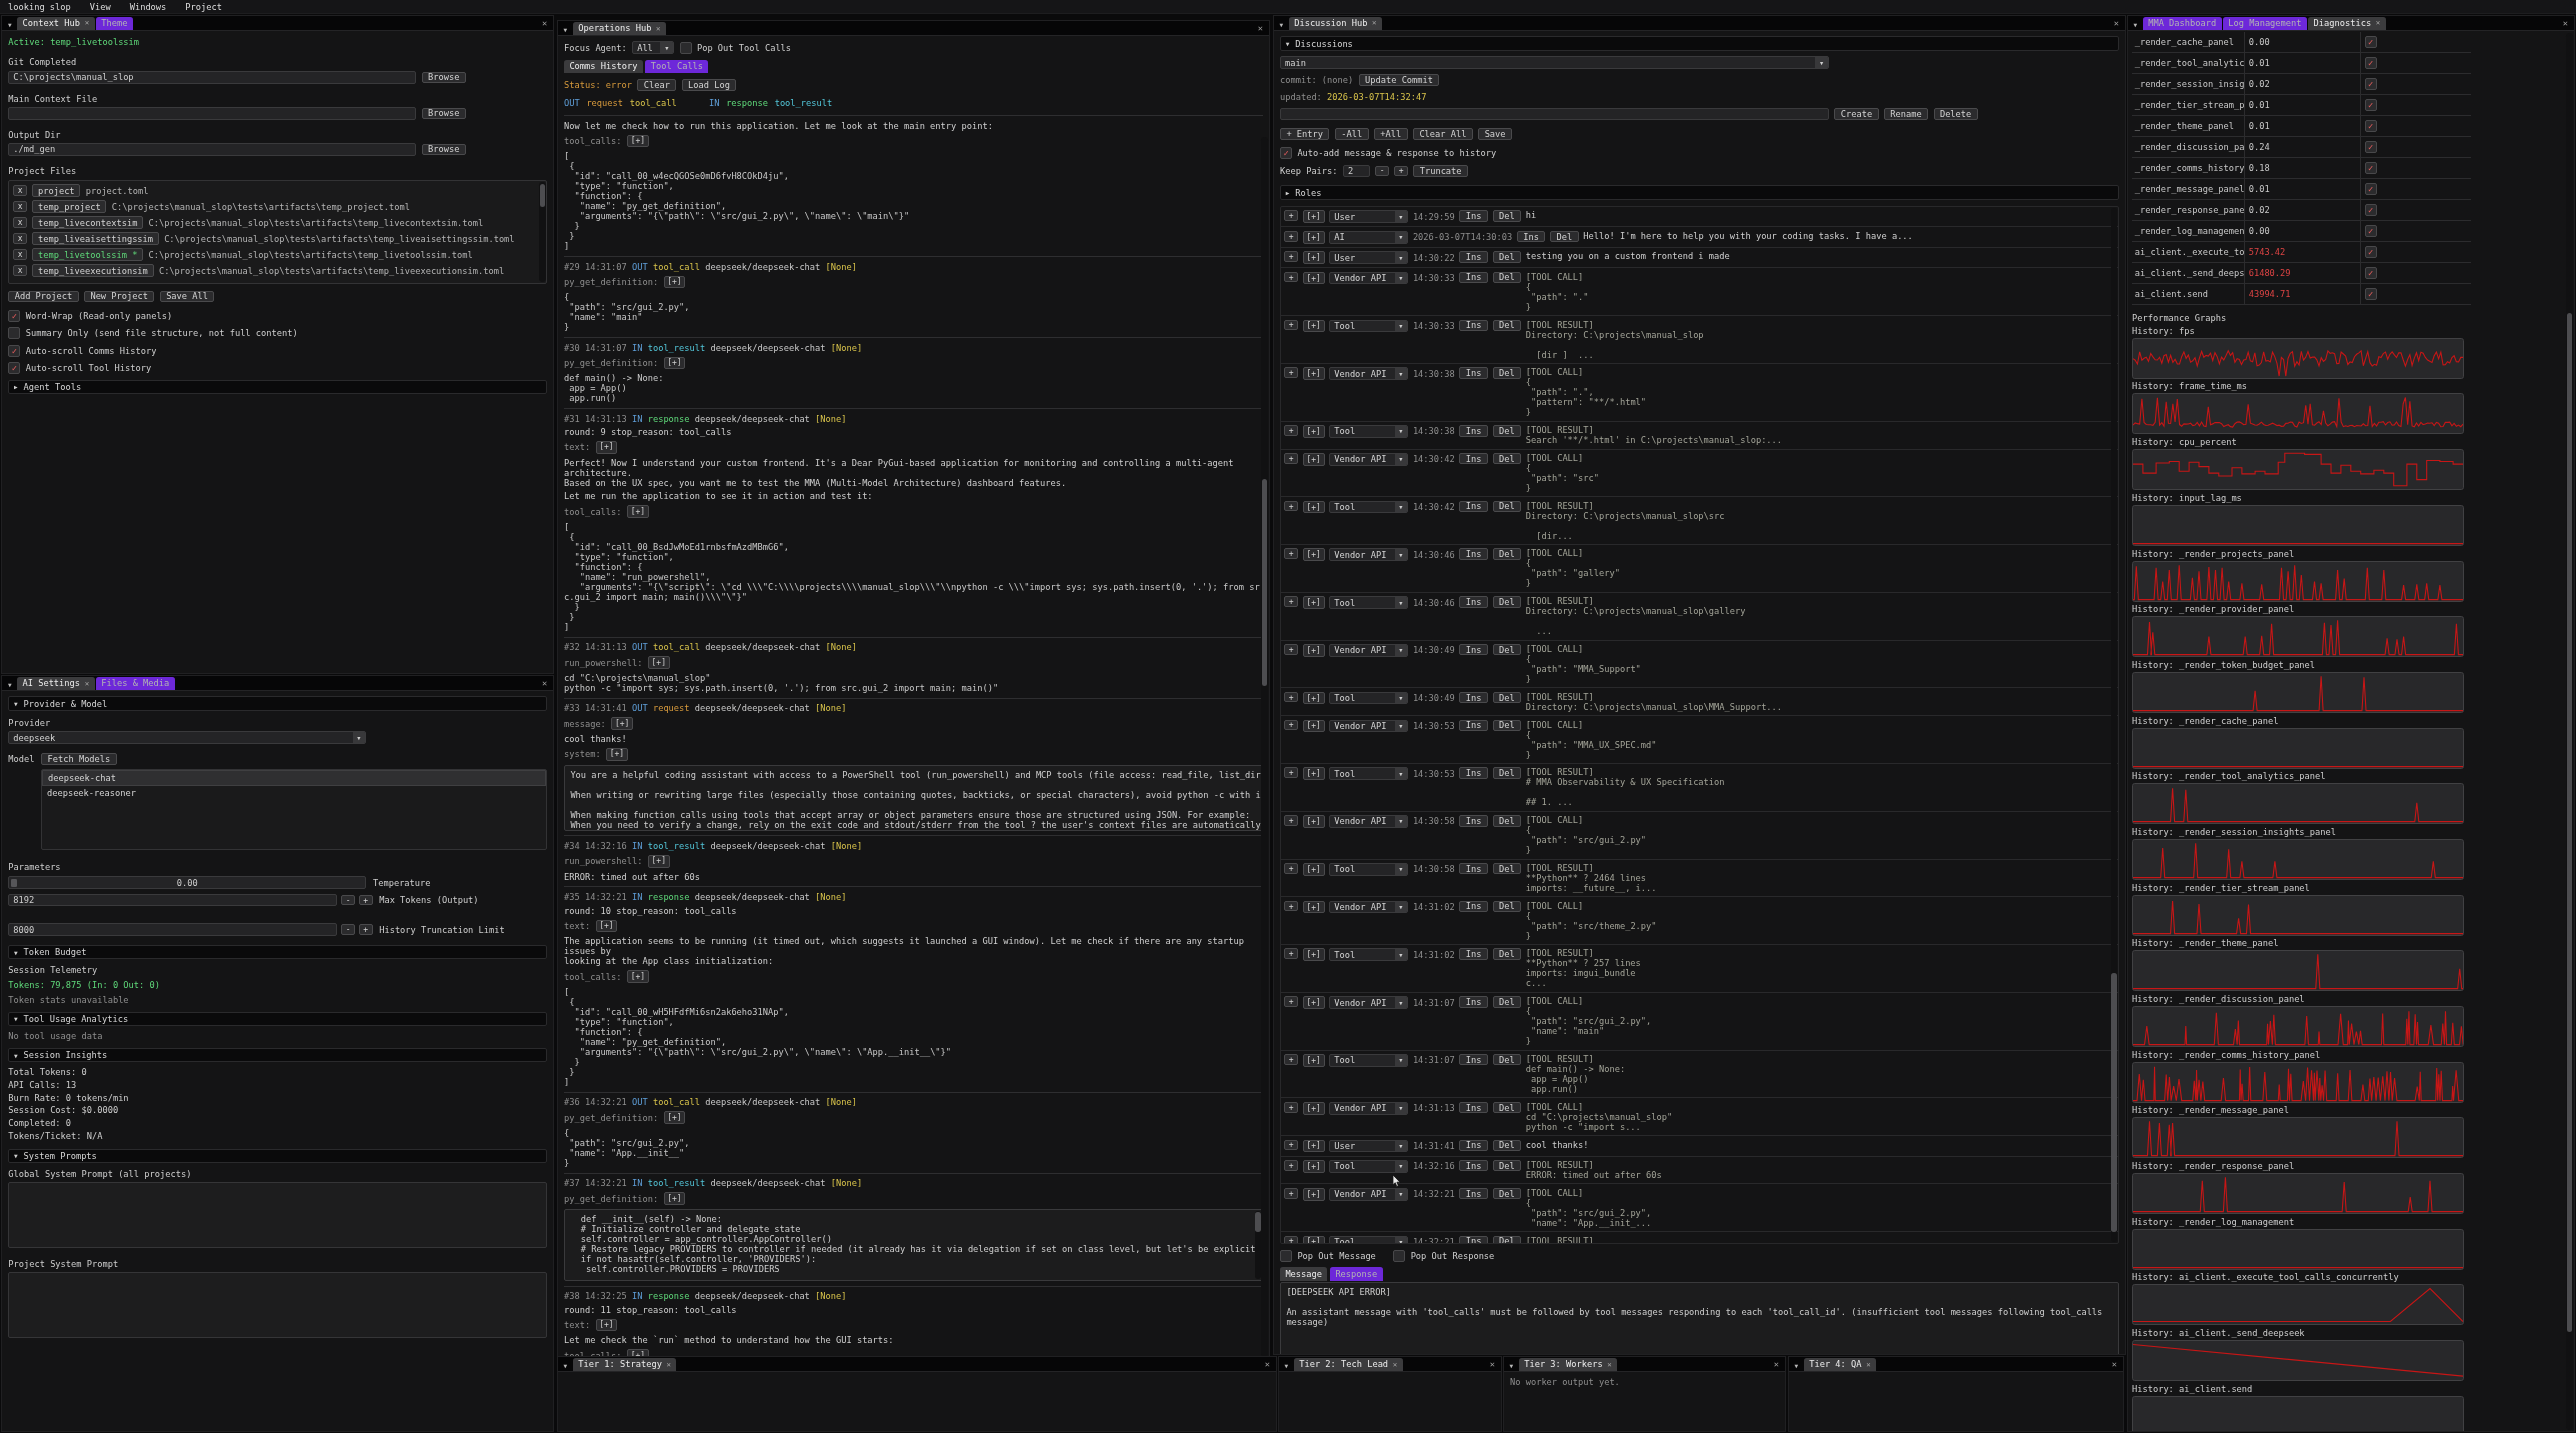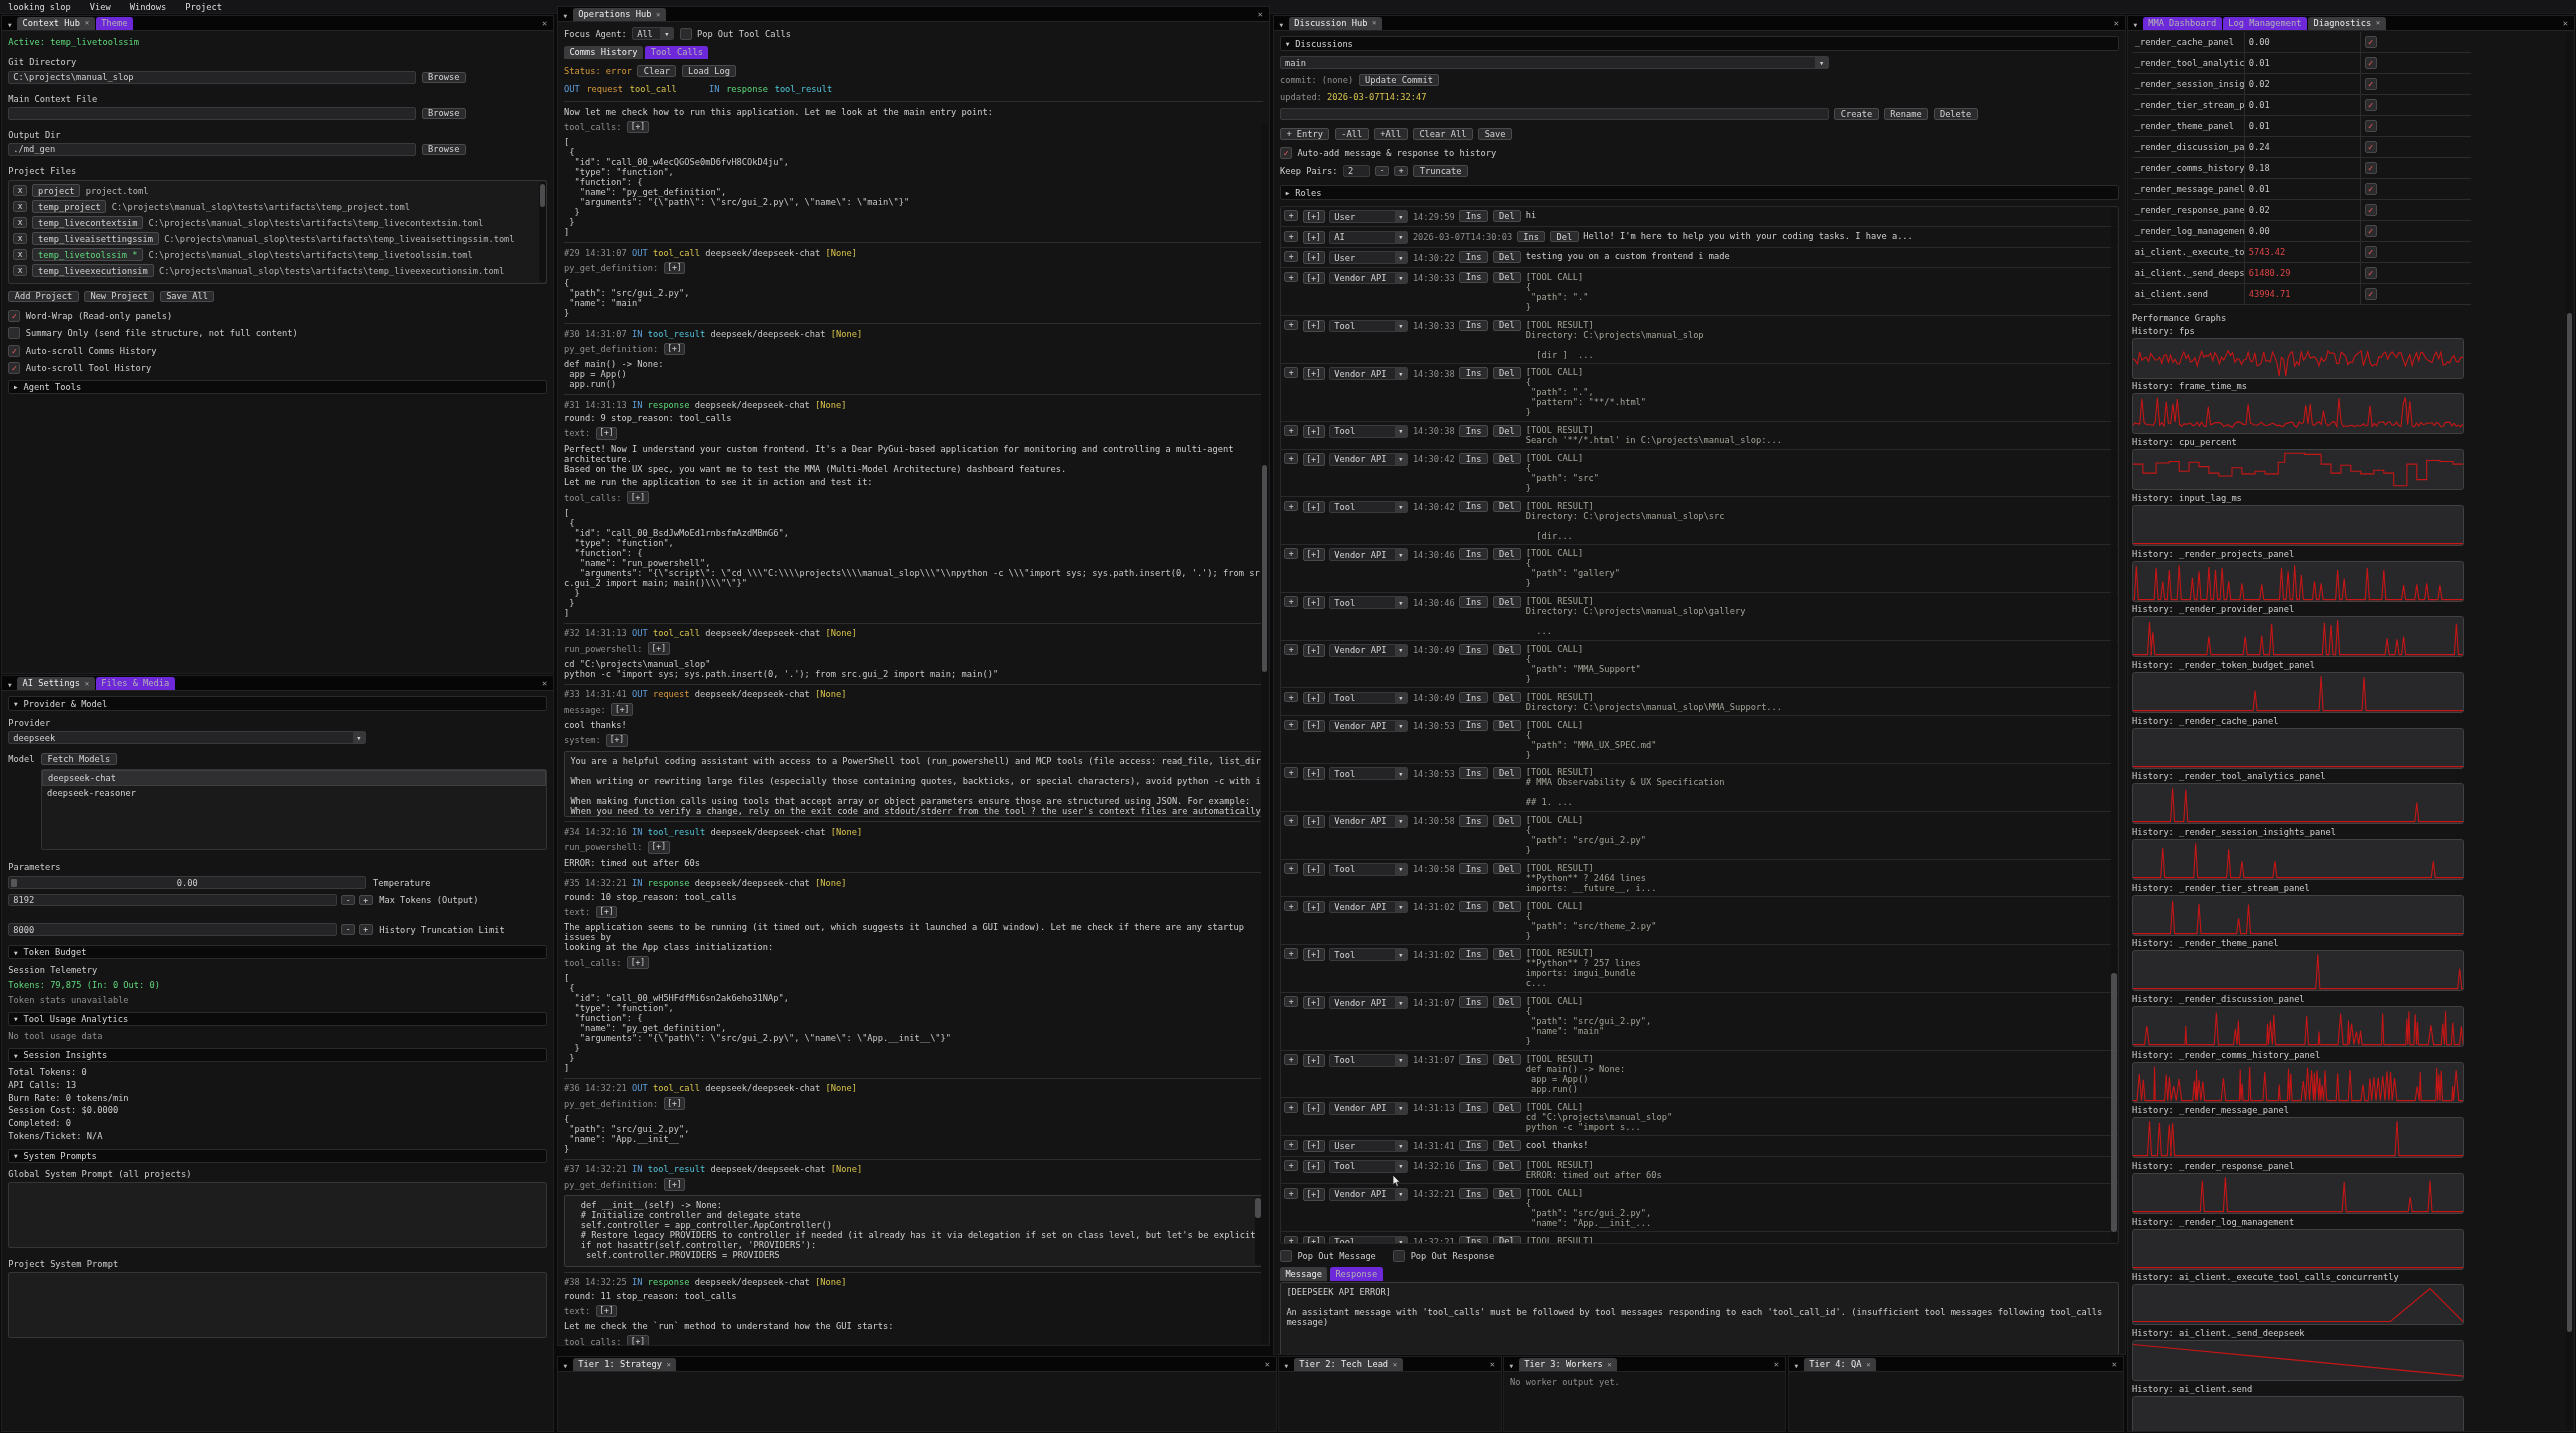--- a/index.html
+++ b/index.html
@@ -98,21 +98,21 @@
         </span>
         <span class="tab">
           <span>Theme</span>
         </span>
       </span>
     <span class="closex">✕</span>
   </div>
   <div class="content" style="height:643px;">
     <div class="green" style="margin-top:1.3px;">Active: temp_livetoolssim</div>
     <div id="ctx-fields">
-        <div class="label" style="margin-top: 10px;">Git Directory</div>
+        <div class="label" style="margin-top: 10px;">Git Completed</div>
         <div style="margin-top: 3.4px; display: flex; gap: 5.4px; align-items: center;">
           <div class="inputbox" style="width: 408px;">
             <span>C:\projects\manual_slop</span>
           </div>
           <span class="btn">Browse</span>
         </div>
         <div class="label" style="margin-top: 10px;">Main Context File</div>
         <div style="margin-top: 3.4px; display: flex; gap: 5.4px; align-items: center;">
           <div class="inputbox" style="width: 408px;">
             <span></span>
@@ -277,21 +277,21 @@
       <span class="tri">▼</span>
       <span>System Prompts</span>
     </div>
     <div class="label" style="margin-top:5.4px;">Global System Prompt (all projects)</div>
     <div class="ta" style="margin-top:3.4px;height:64px;"></div>
     <div class="label" style="margin-top:10.7px;">Project System Prompt</div>
     <div class="ta" style="margin-top:3.4px;height:64px;"></div>
   </div>
 </section>
 
-<section class="panel" style="left:557px;top:6px;width:713px;height:1340px;">
+<section class="panel" style="left:557px;top:20px;width:713px;height:1340px;">
   <div class="tabbar">
     <span class="collapse-btn">▼</span>
     <span class="tab active">
       <span>Operations Hub</span>
         <span class="tabx">✕</span>
     </span>
     <span class="closex">✕</span>
   </div>
   <div class="content" style="height:1325px;">
     <div class="op-row">

